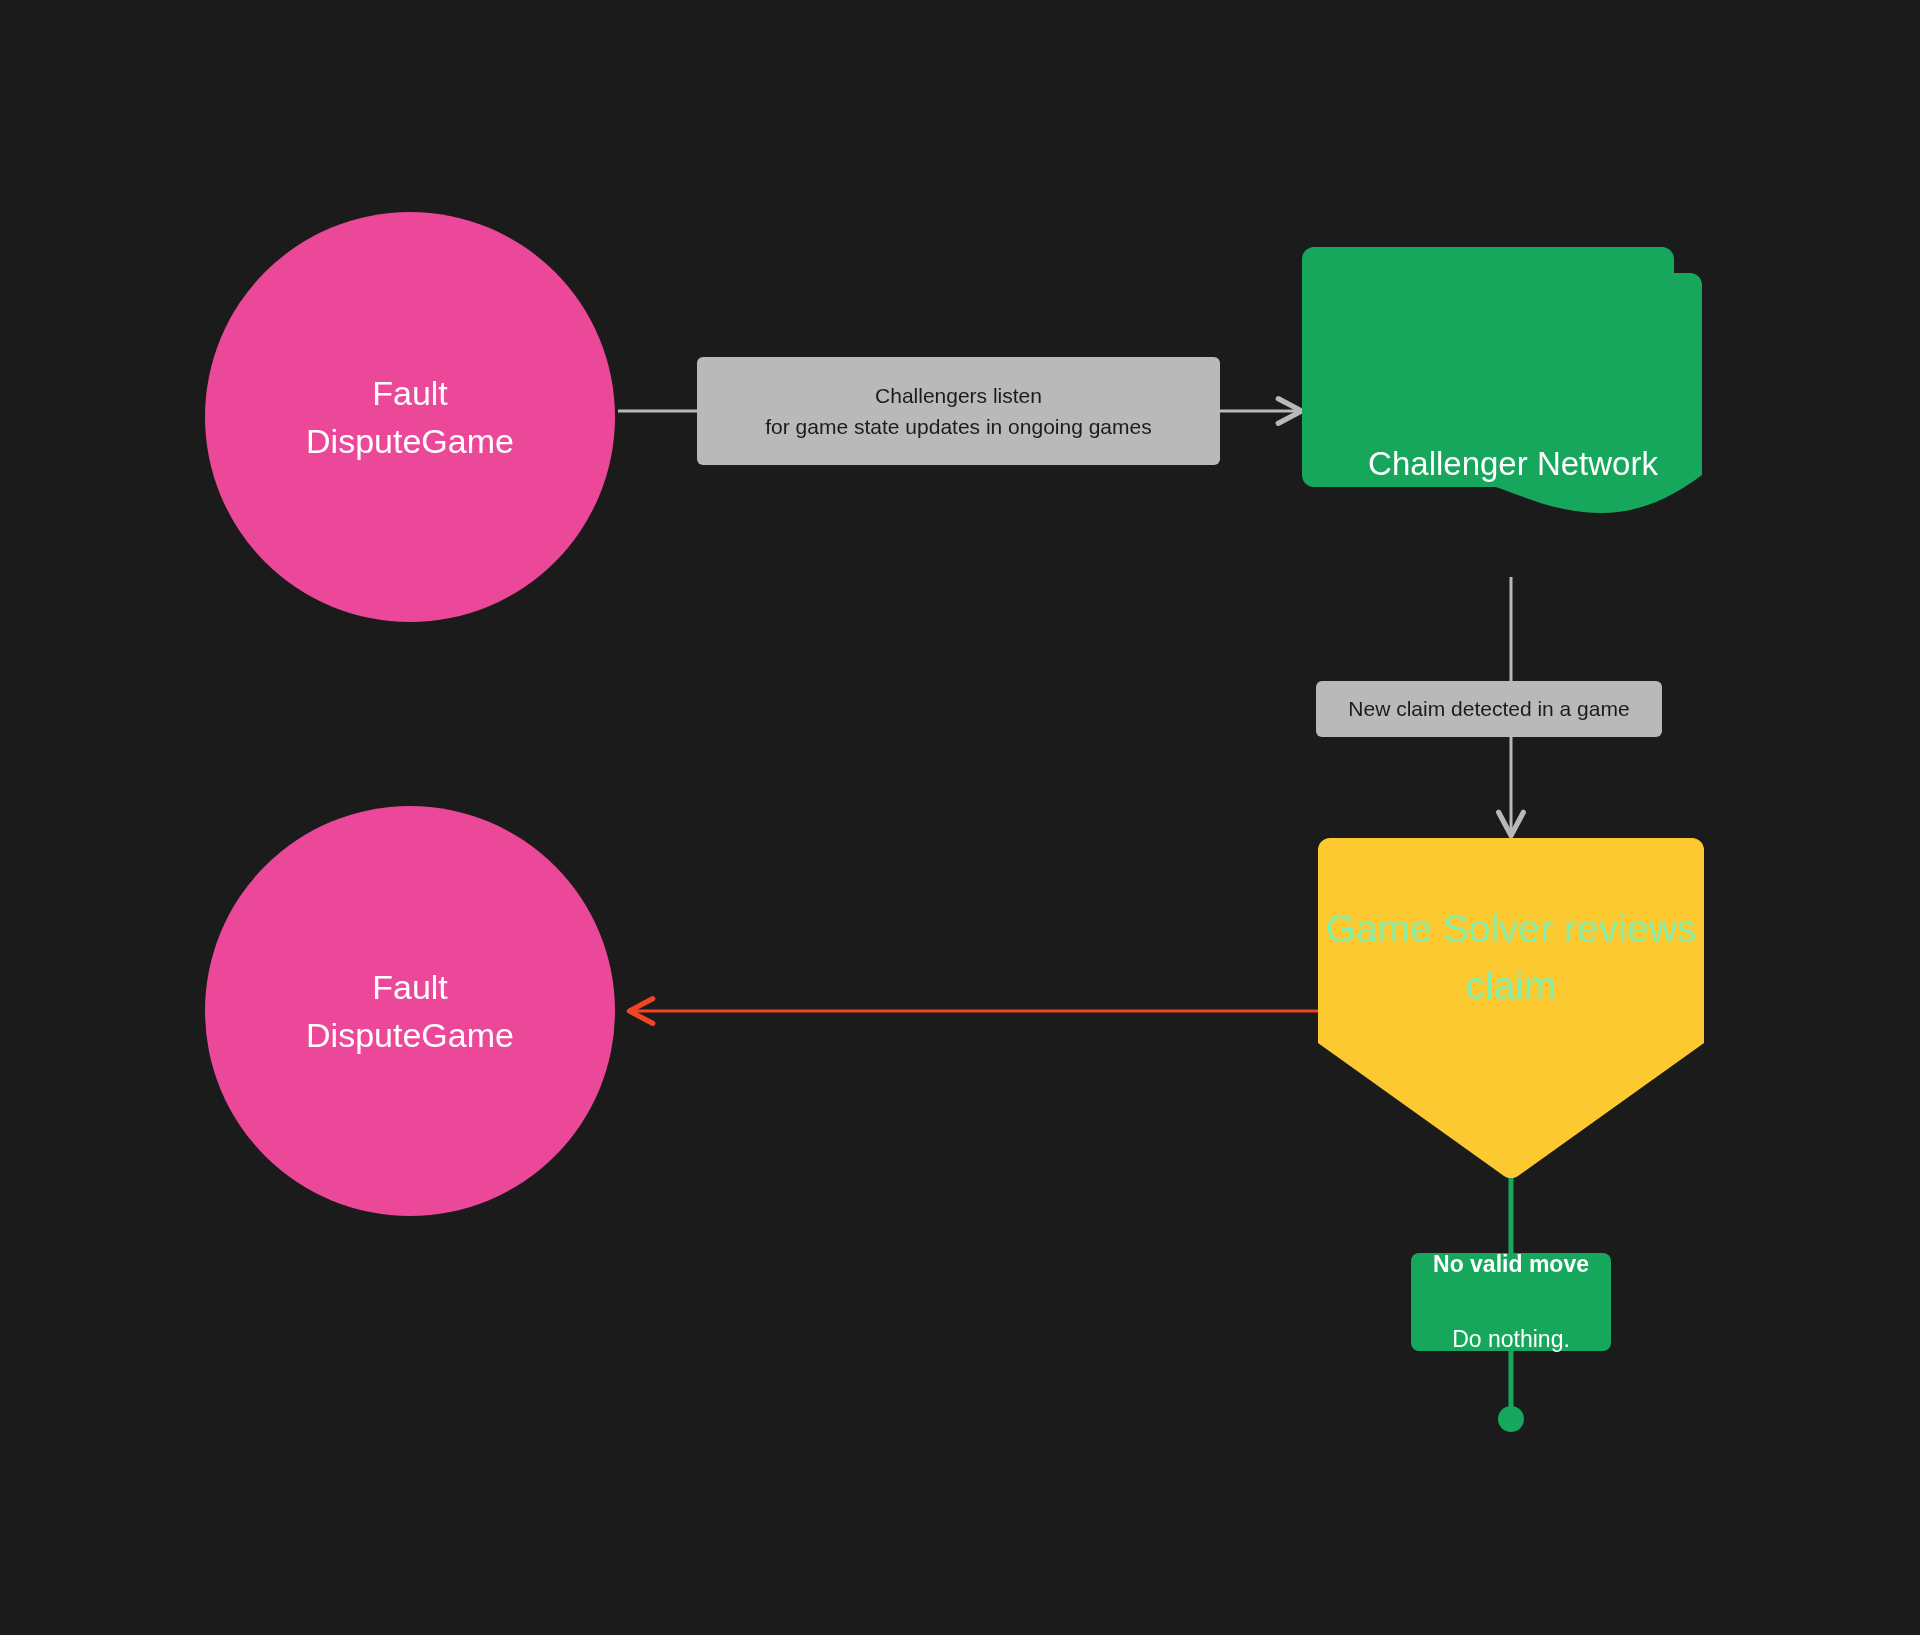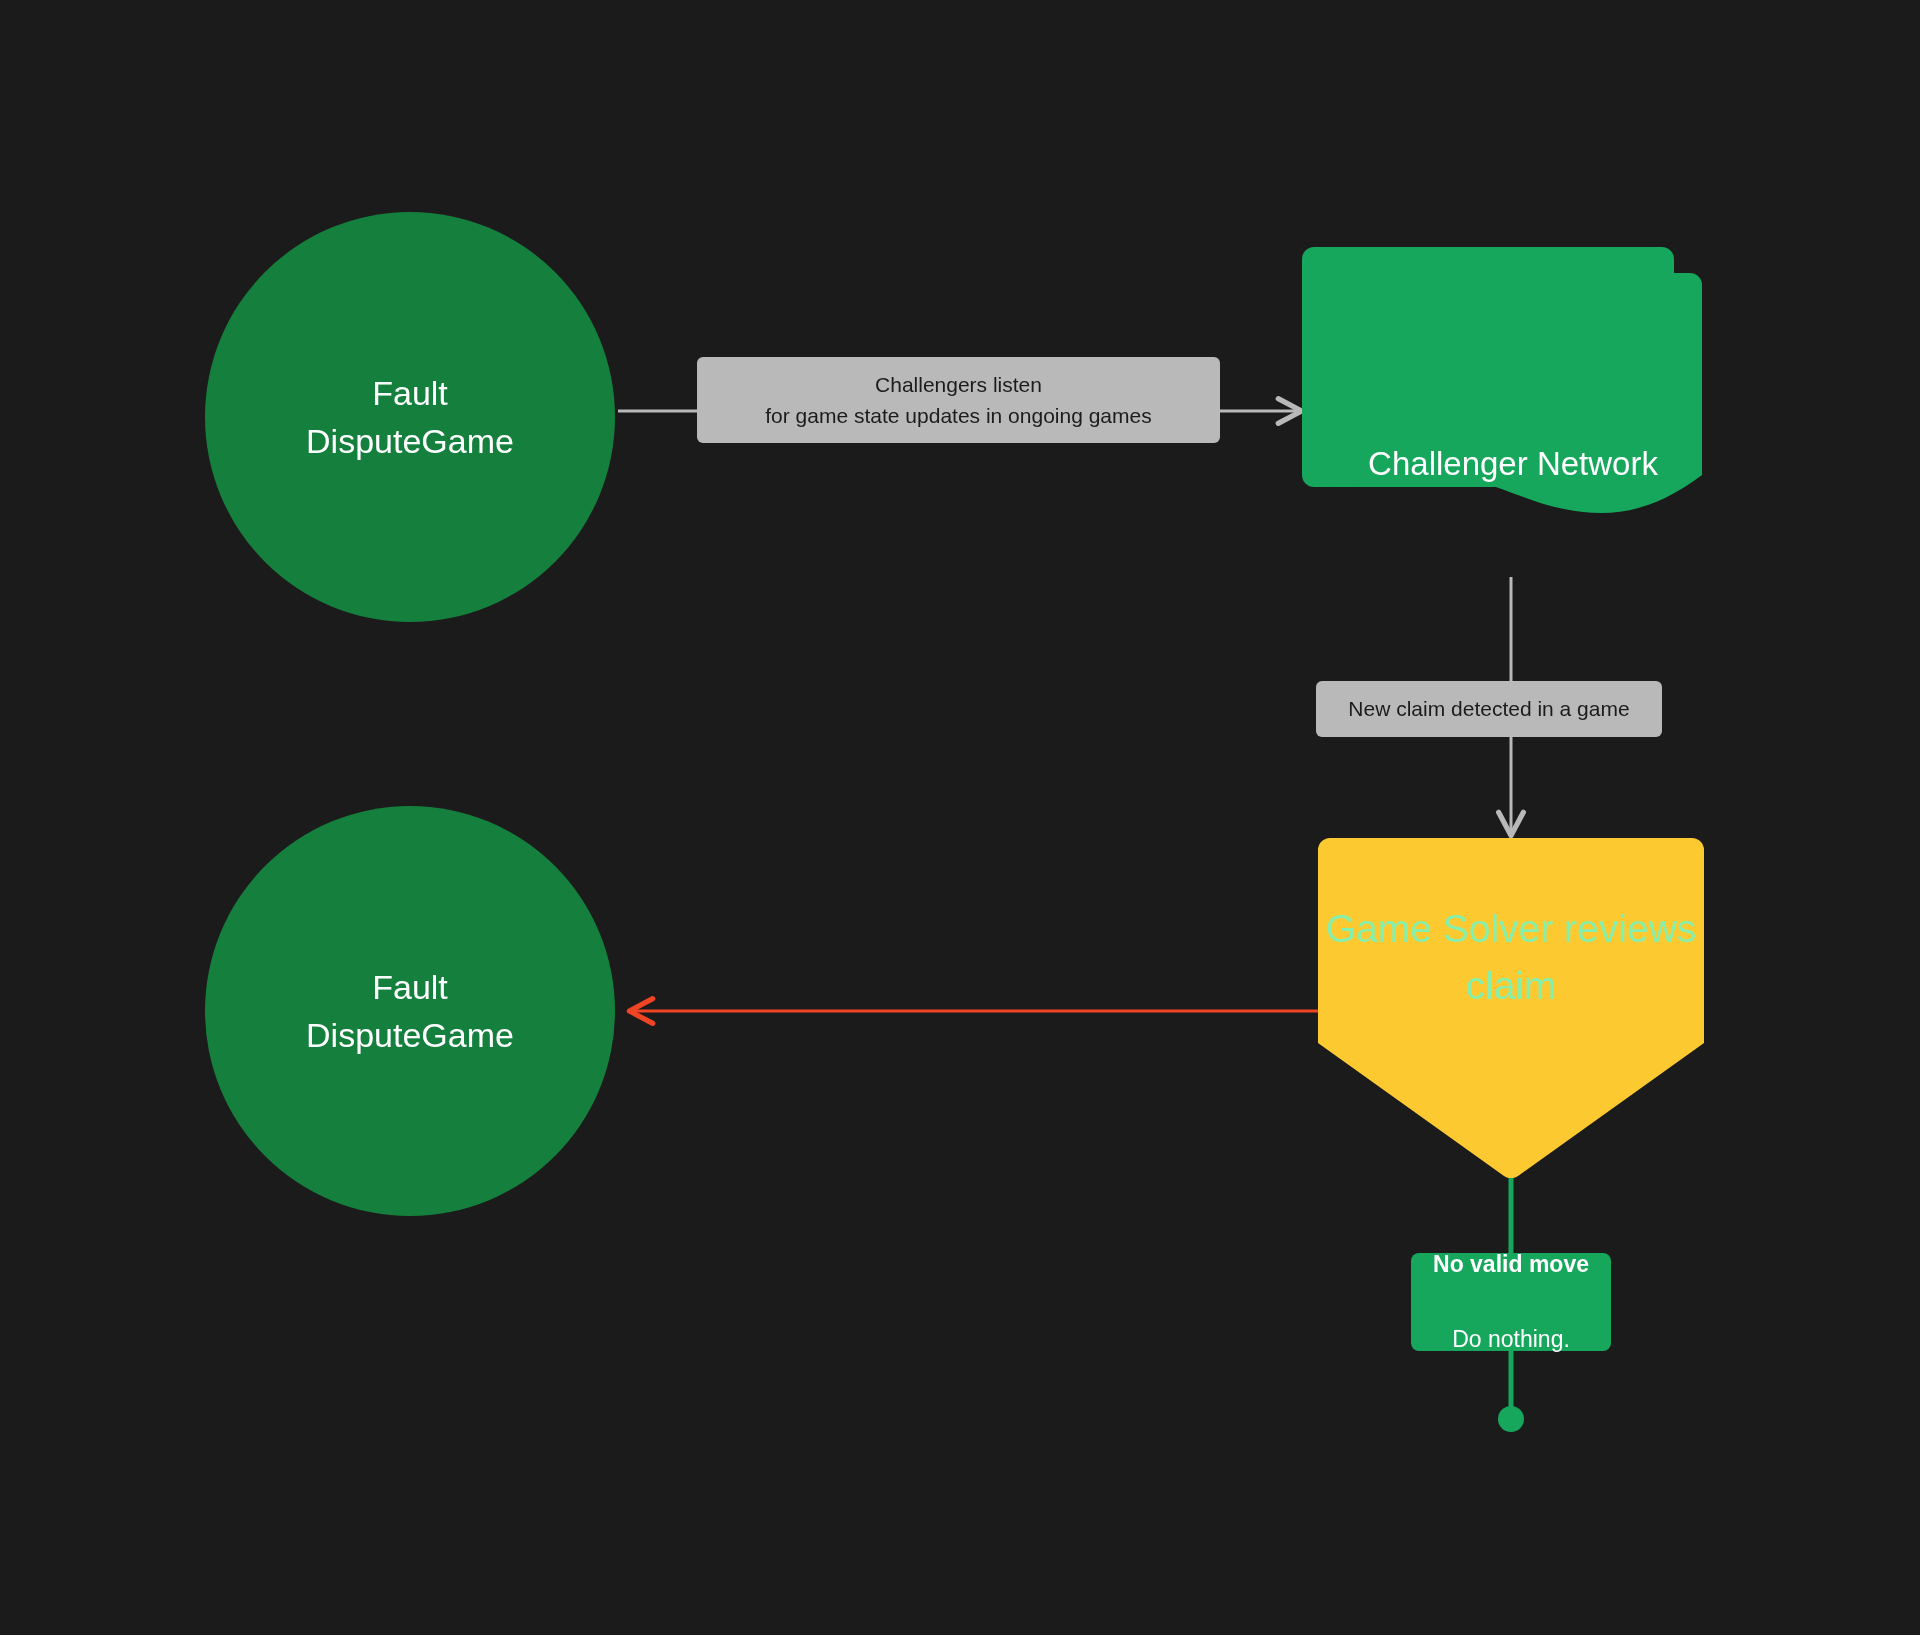--- a/index.html
+++ b/index.html
@@ -25,21 +25,21 @@
     top: 0;
     width: 1920px;
     height: 1635px;
     pointer-events: none;
   }
 
   
   .node-circle {
     position: absolute;
     border-radius: 50%;
-    background: #15803d;
+    background: #ec4899;
     display: flex;
     align-items: center;
     justify-content: center;
     text-align: center;
     color: #ffffff;
     font-size: 34px;
     line-height: 1.42;
     font-weight: 400;
   }
   .node-circle .label-line { display: block; }
@@ -187,21 +187,21 @@
     </svg>
 
     <div class="doc-text">
       <div>
         <span class="label-line">Challenger</span>
         <span class="label-line">Network</span>
       </div>
     </div>
   </div>
 
-  <div class="edge-label gray" style="left:697px; top:357px; width:523px; height:86px;">
+  <div class="edge-label gray" style="left:697px; top:357px; width:523px; height:108px;">
     <span class="ln">Challengers listen</span>
     <span class="ln">for game state updates in ongoing games</span>
   </div>
 
   <div class="edge-label gray" style="left:1316px; top:681px; width:346px; height:56px;">
     <span class="ln">New claim detected in a game</span>
   </div>
 
   <div class="node-shield" style="left:1318px; top:838px; width:386px; height:340px;">
     <svg viewBox="0 0 386 340" style="width:386px; height:340px; display:block;">

